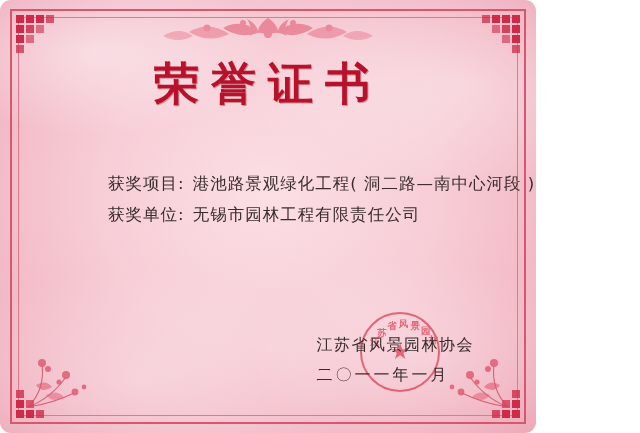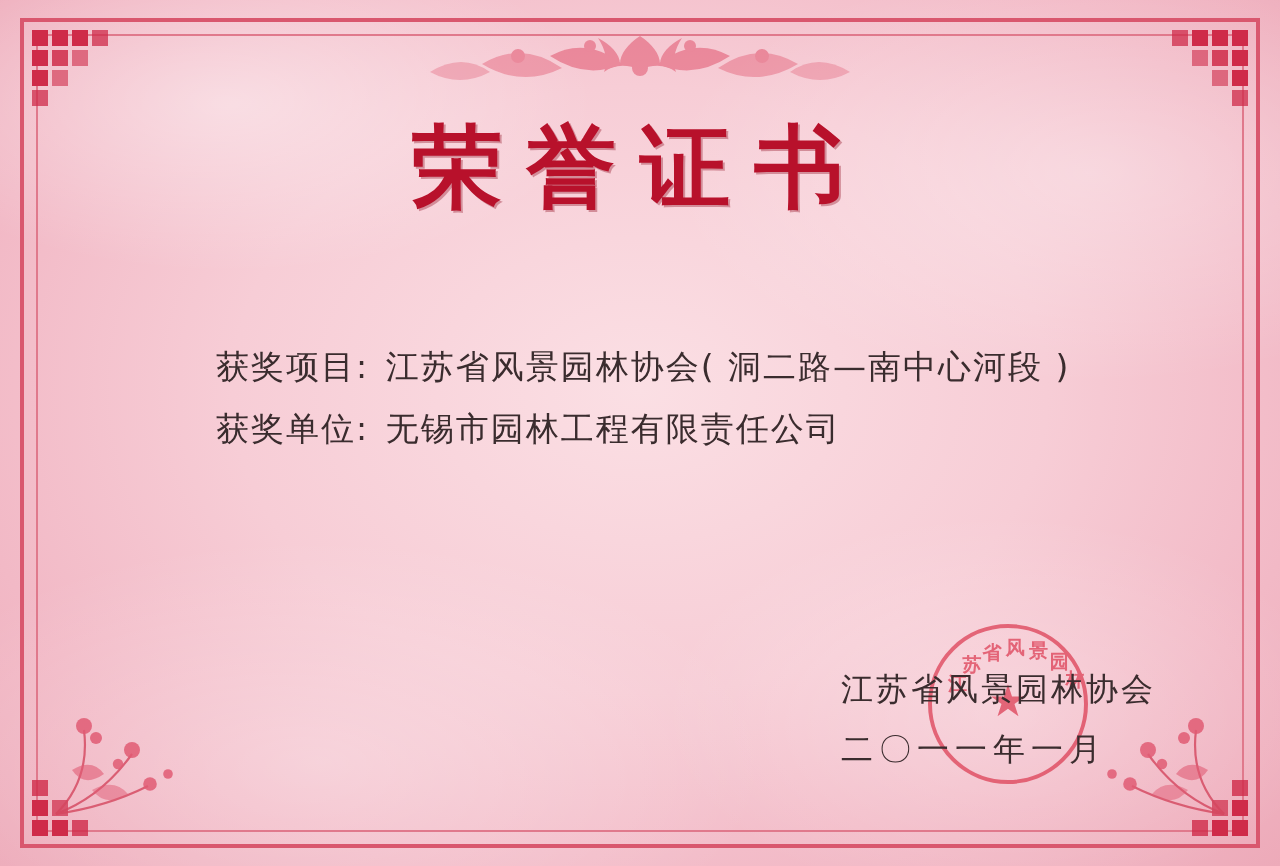--- a/index.html
+++ b/index.html
@@ -2,26 +2,27 @@
 <html><head>
 <meta charset="utf-8">
 <style>
   html, body {
     margin: 0;
     padding: 0;
     background: #ffffff;
   }
   #cert {
     position: relative;
-    width: 640px;
+    width: 536px;
     height: 433px;
     overflow: hidden;
     font-family: "DejaVu Sans", sans-serif;
     background:
       radial-gradient(ellipse at 50% 45%, #fbdfe4 0%, #f7cdd6 45%, #f2b9c6 75%, #edaab9 100%);
+    border-radius: 11px;
   }
   
   #cert .mottle {
     position: absolute;
     inset: 0;
     background:
       radial-gradient(ellipse 260px 120px at 18% 12%, rgba(255,255,255,.45), rgba(255,255,255,0) 70%),
       radial-gradient(ellipse 300px 150px at 85% 20%, rgba(255,255,255,.35), rgba(255,255,255,0) 70%),
       radial-gradient(ellipse 320px 160px at 25% 88%, rgba(255,255,255,.30), rgba(255,255,255,0) 70%),
       radial-gradient(ellipse 240px 140px at 78% 82%, rgba(255,255,255,.28), rgba(255,255,255,0) 70%);
@@ -285,21 +286,21 @@
       </g>
     </svg>
   </div>
 
   <div class="title-zh">荣誉证书</div>
 
   <div class="body-wrap">
 
     <div class="field" style="margin-top:10px;">
       <span class="lbl">获奖项目:</span>
-      <span class="val">江苏省风景园林协会( 洞二路—南中心河段 )</span>
+      <span class="val">港池路景观绿化工程( 洞二路—南中心河段 )</span>
     </div>
     <div class="field">
       <span class="lbl">获奖单位:</span>
       <span class="val">无锡市园林工程有限责任公司</span>
     </div>
   </div>
 
   <div class="seal">
     <div class="arc">
       <span style="transform:rotate(-62deg) translate(0,-34px) rotate(62deg);">江</span>

